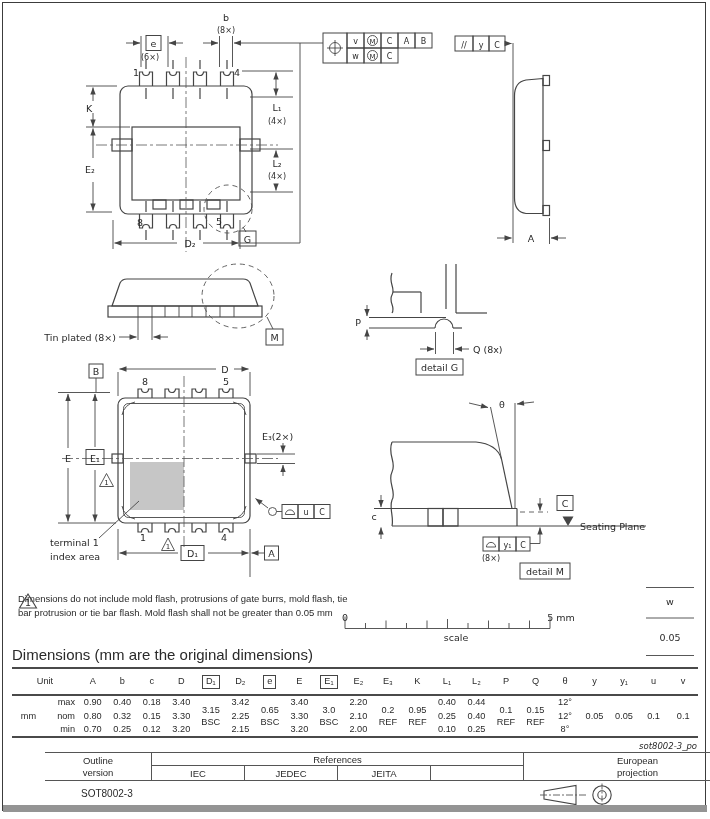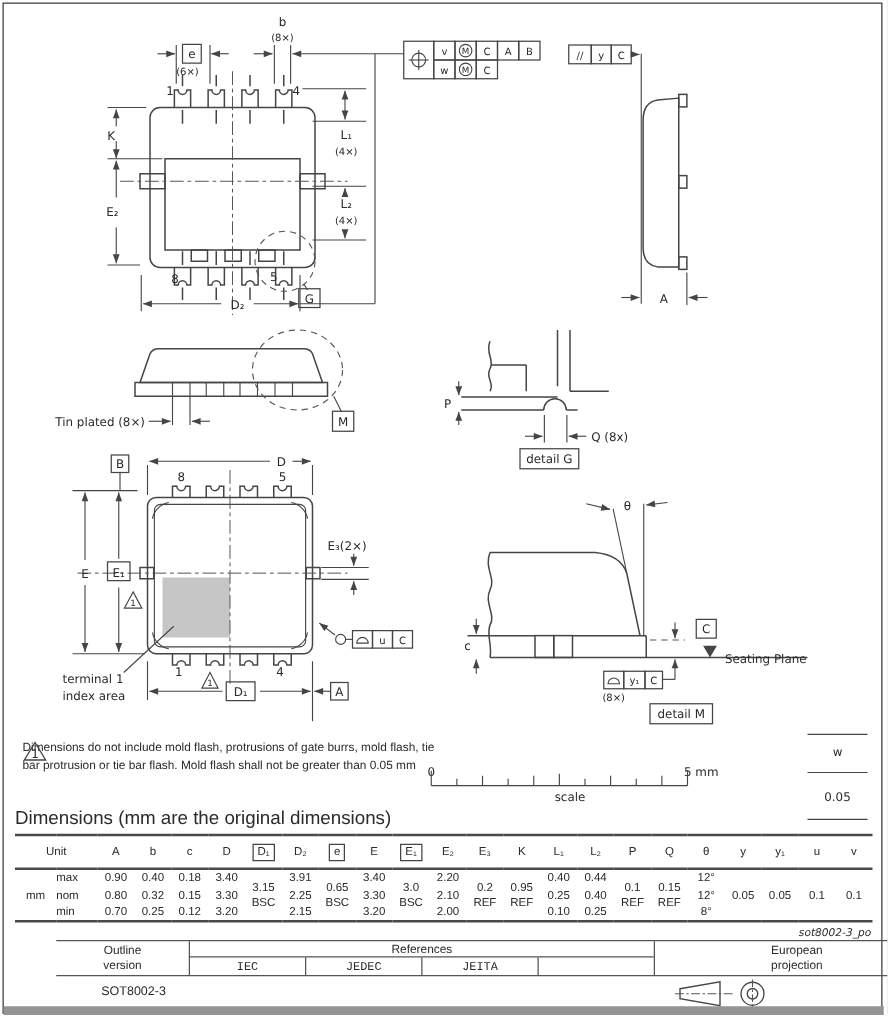--- a/index.html
+++ b/index.html
@@ -25,33 +25,33 @@
   .dims-caption{position:absolute;left:12px;top:646px;font-size:15px;color:#2a2a2a;}
 
   .dim-table{position:absolute;left:12px;top:667px;width:686px;border-collapse:collapse;table-layout:fixed;
              font-size:9.2px;color:#2a2a2a;}
   .dim-table th,.dim-table td{padding:0;text-align:center;font-weight:normal;line-height:12.5px;}
   .dim-table thead tr{height:27px;}
   .dim-table tbody tr{height:14px;}
   .dim-table{border-top:2px solid #4a4a4a;border-bottom:2px solid #4a4a4a;}
   .dim-table thead{border-bottom:2px solid #4a4a4a;}
   .dim-table th.unit{width:66px;}
-  .dim-table td.rl{text-align:left;padding-right:3px;}
+  .dim-table td.rl{text-align:right;padding-right:3px;}
   .dim-table td.mmcell{text-align:center;}
   .hbox{display:inline-block;border:1px solid #454545;padding:0 3px 1px 3px;line-height:11px;}
 
   .footer{position:absolute;left:2px;top:752px;width:706px;box-sizing:border-box;font-size:9.5px;color:#2a2a2a;margin-left:43px;}
   .f-top{display:grid;grid-template-columns:106px 373px auto;border-top:1.2px solid #555;border-bottom:1.2px solid #555;height:27px;}
   .f-cell{display:flex;align-items:center;justify-content:center;text-align:center;line-height:11.5px;}
   .f-outline{width:100%;}
   .f-outline .wrap{width:58px;}
   .f-refs{border-left:1.2px solid #555;border-right:1.2px solid #555;display:flex;flex-direction:column;}
   .f-refs-head{height:12px;display:flex;align-items:center;justify-content:center;border-bottom:1.2px solid #555;}
   .f-refs-row{flex:1;display:flex;}
-  .f-refs-row div{flex:1;display:flex;align-items:center;justify-content:center;font-family:Liberation Mono, monospace;}
+  .f-refs-row div{flex:1;display:flex;align-items:center;justify-content:center;}
   .f-refs-row div + div{border-left:1.2px solid #555;}
   .f-euro .wrap{width:66px;}
   .f-bot{position:relative;height:28px;padding-left:24px;}
   .f-version{position:absolute;left:36px;top:7px;font-size:10px;}
   .f-proj{position:absolute;left:495px;top:2px;}
 </style>
 </head>
 <body>
 
 <div class="page">
@@ -427,21 +427,21 @@
         <td class="mmcell" rowspan="3">mm</td>
         <td class="rl">max</td>
       <td>0.90</td>
           <td>0.40</td>
           <td>0.18</td>
           <td>3.40</td>
           <td rowspan="3">
             <div>3.15</div>
             <div>BSC</div>
           </td>
-          <td>3.91</td>
+          <td>3.42</td>
           <td rowspan="3">
             <div>0.65</div>
             <div>BSC</div>
           </td>
           <td>3.40</td>
           <td rowspan="3">
             <div>3.0</div>
             <div>BSC</div>
           </td>
           <td>2.20</td>

